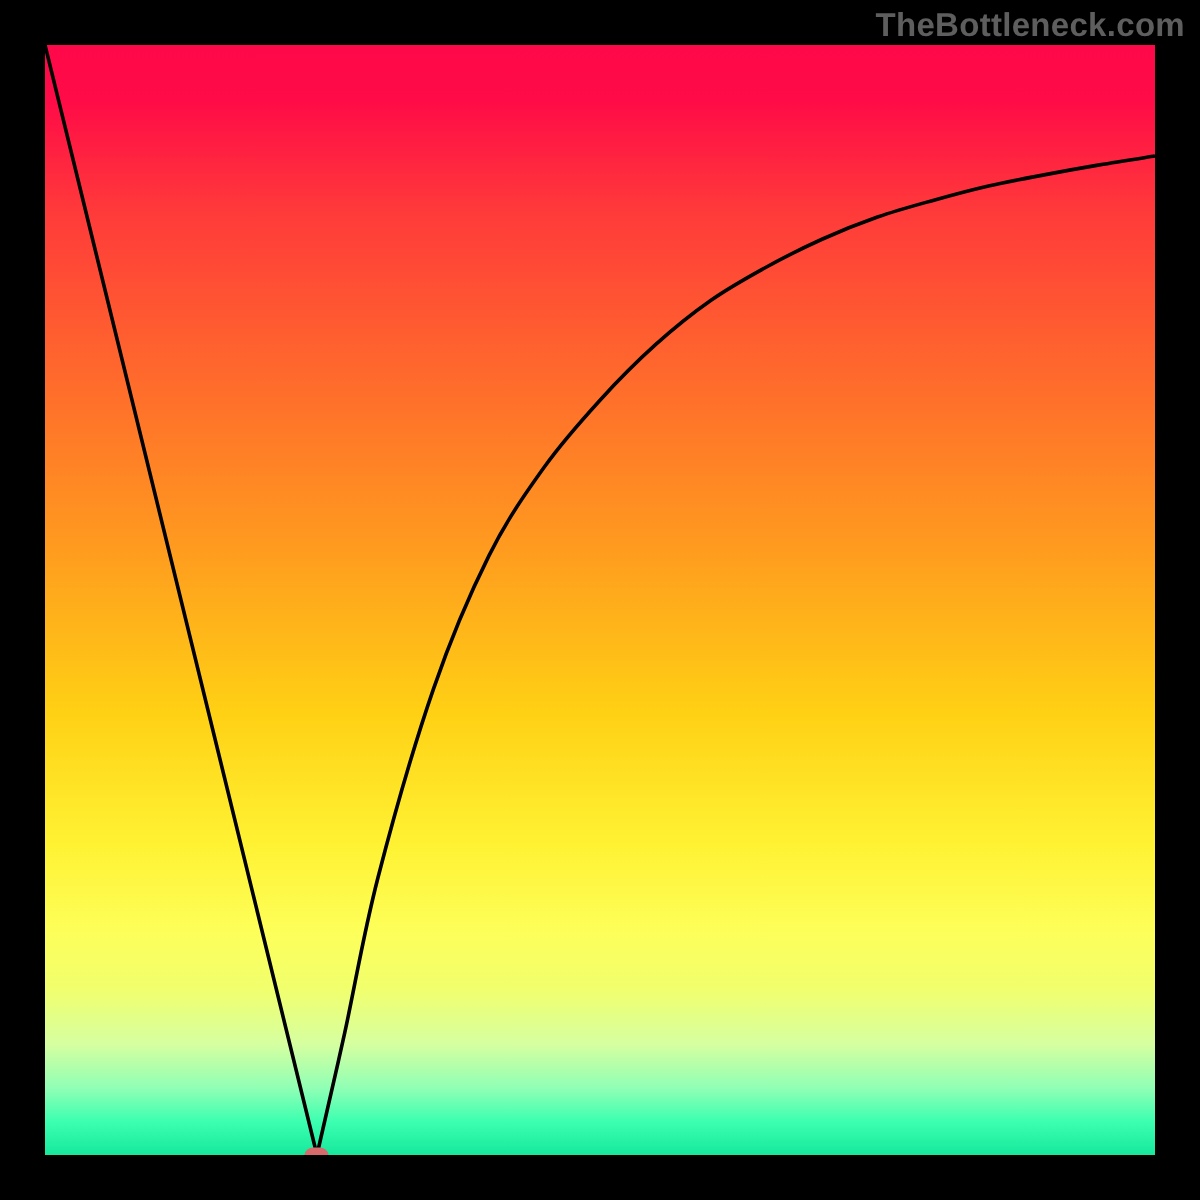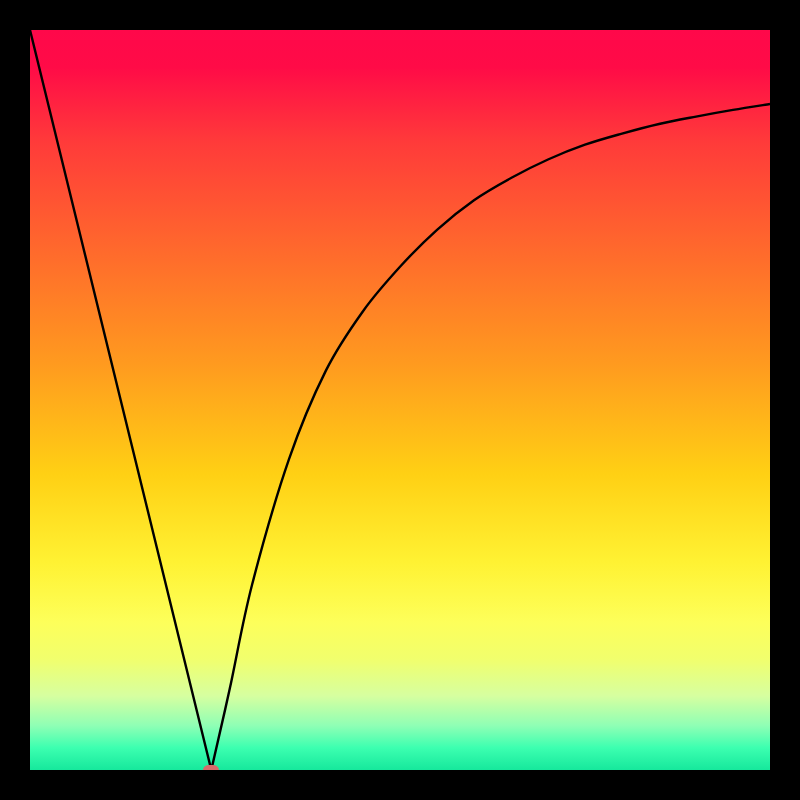--- a/index.html
+++ b/index.html
@@ -67,20 +67,21 @@
     border-radius: 6px / 5px;
     background: #d76a6a;
     transform: translate(-50%, -50%);
   }
 </style>
 </head>
 <body>
 
 <div class="frame">
 
+  <div class="watermark">TheBottleneck.com</div>
 
   <div class="plot-area">
     <div class="gradient-bg"></div>
 
     <svg class="curve" viewBox="0 0 740 740" preserveAspectRatio="none">
       <path id="curve-path" d="M 0 0 L 181.29999999999998 740 C 184.38333333333333 726.4333333333334, 193.01666666666668 689.4333333333334, 199.8 658.6 C 206.58333333333334 627.7666666666667, 212.13333333333333 593.2333333333333, 222 555 C 231.86666666666667 516.7666666666667, 246.66666666666666 464.96666666666664, 259 429.2 C 271.3333333333333 393.43333333333334, 283.6666666666667 365.06666666666666, 296 340.4 C 308.3333333333333 315.7333333333333, 320.6666666666667 298.46666666666664, 333 281.2 C 345.3333333333333 263.93333333333334, 357.66666666666663 250.36666666666662, 370 236.79999999999995 C 382.33333333333337 223.2333333333333, 394.66666666666674 210.90000000000006, 407.00000000000006 199.80000000000007 C 419.33333333333337 188.70000000000007, 431.6666666666667 178.8333333333333, 444 170.19999999999993 C 456.3333333333333 161.56666666666658, 468.6666666666667 154.78333333333333, 481 148 C 493.3333333333333 141.21666666666667, 505.6666666666667 135.04999999999998, 518 129.5 C 530.3333333333334 123.95, 542.6666666666666 119.01666666666671, 555 114.70000000000005 C 567.3333333333334 110.38333333333338, 579.6666666666666 107.05333333333336, 592 103.60000000000002 C 604.3333333333334 100.14666666666669, 616.6666666666666 96.81666666666668, 629 93.98000000000002 C 641.3333333333334 91.14333333333336, 653.6666666666666 88.92333333333339, 666 86.58000000000004 C 678.3333333333334 84.2366666666667, 690.6666666666666 82.01666666666664, 703 79.91999999999996 C 715.3333333333334 77.82333333333328, 733.8333333333334 74.98666666666666, 740 74" fill="none" stroke="#000" stroke-width="2.4"></path>
     </svg>
 
     <div id="min-marker" class="marker" style="left: 181.3px; top: 740px;"></div>
   </div>

